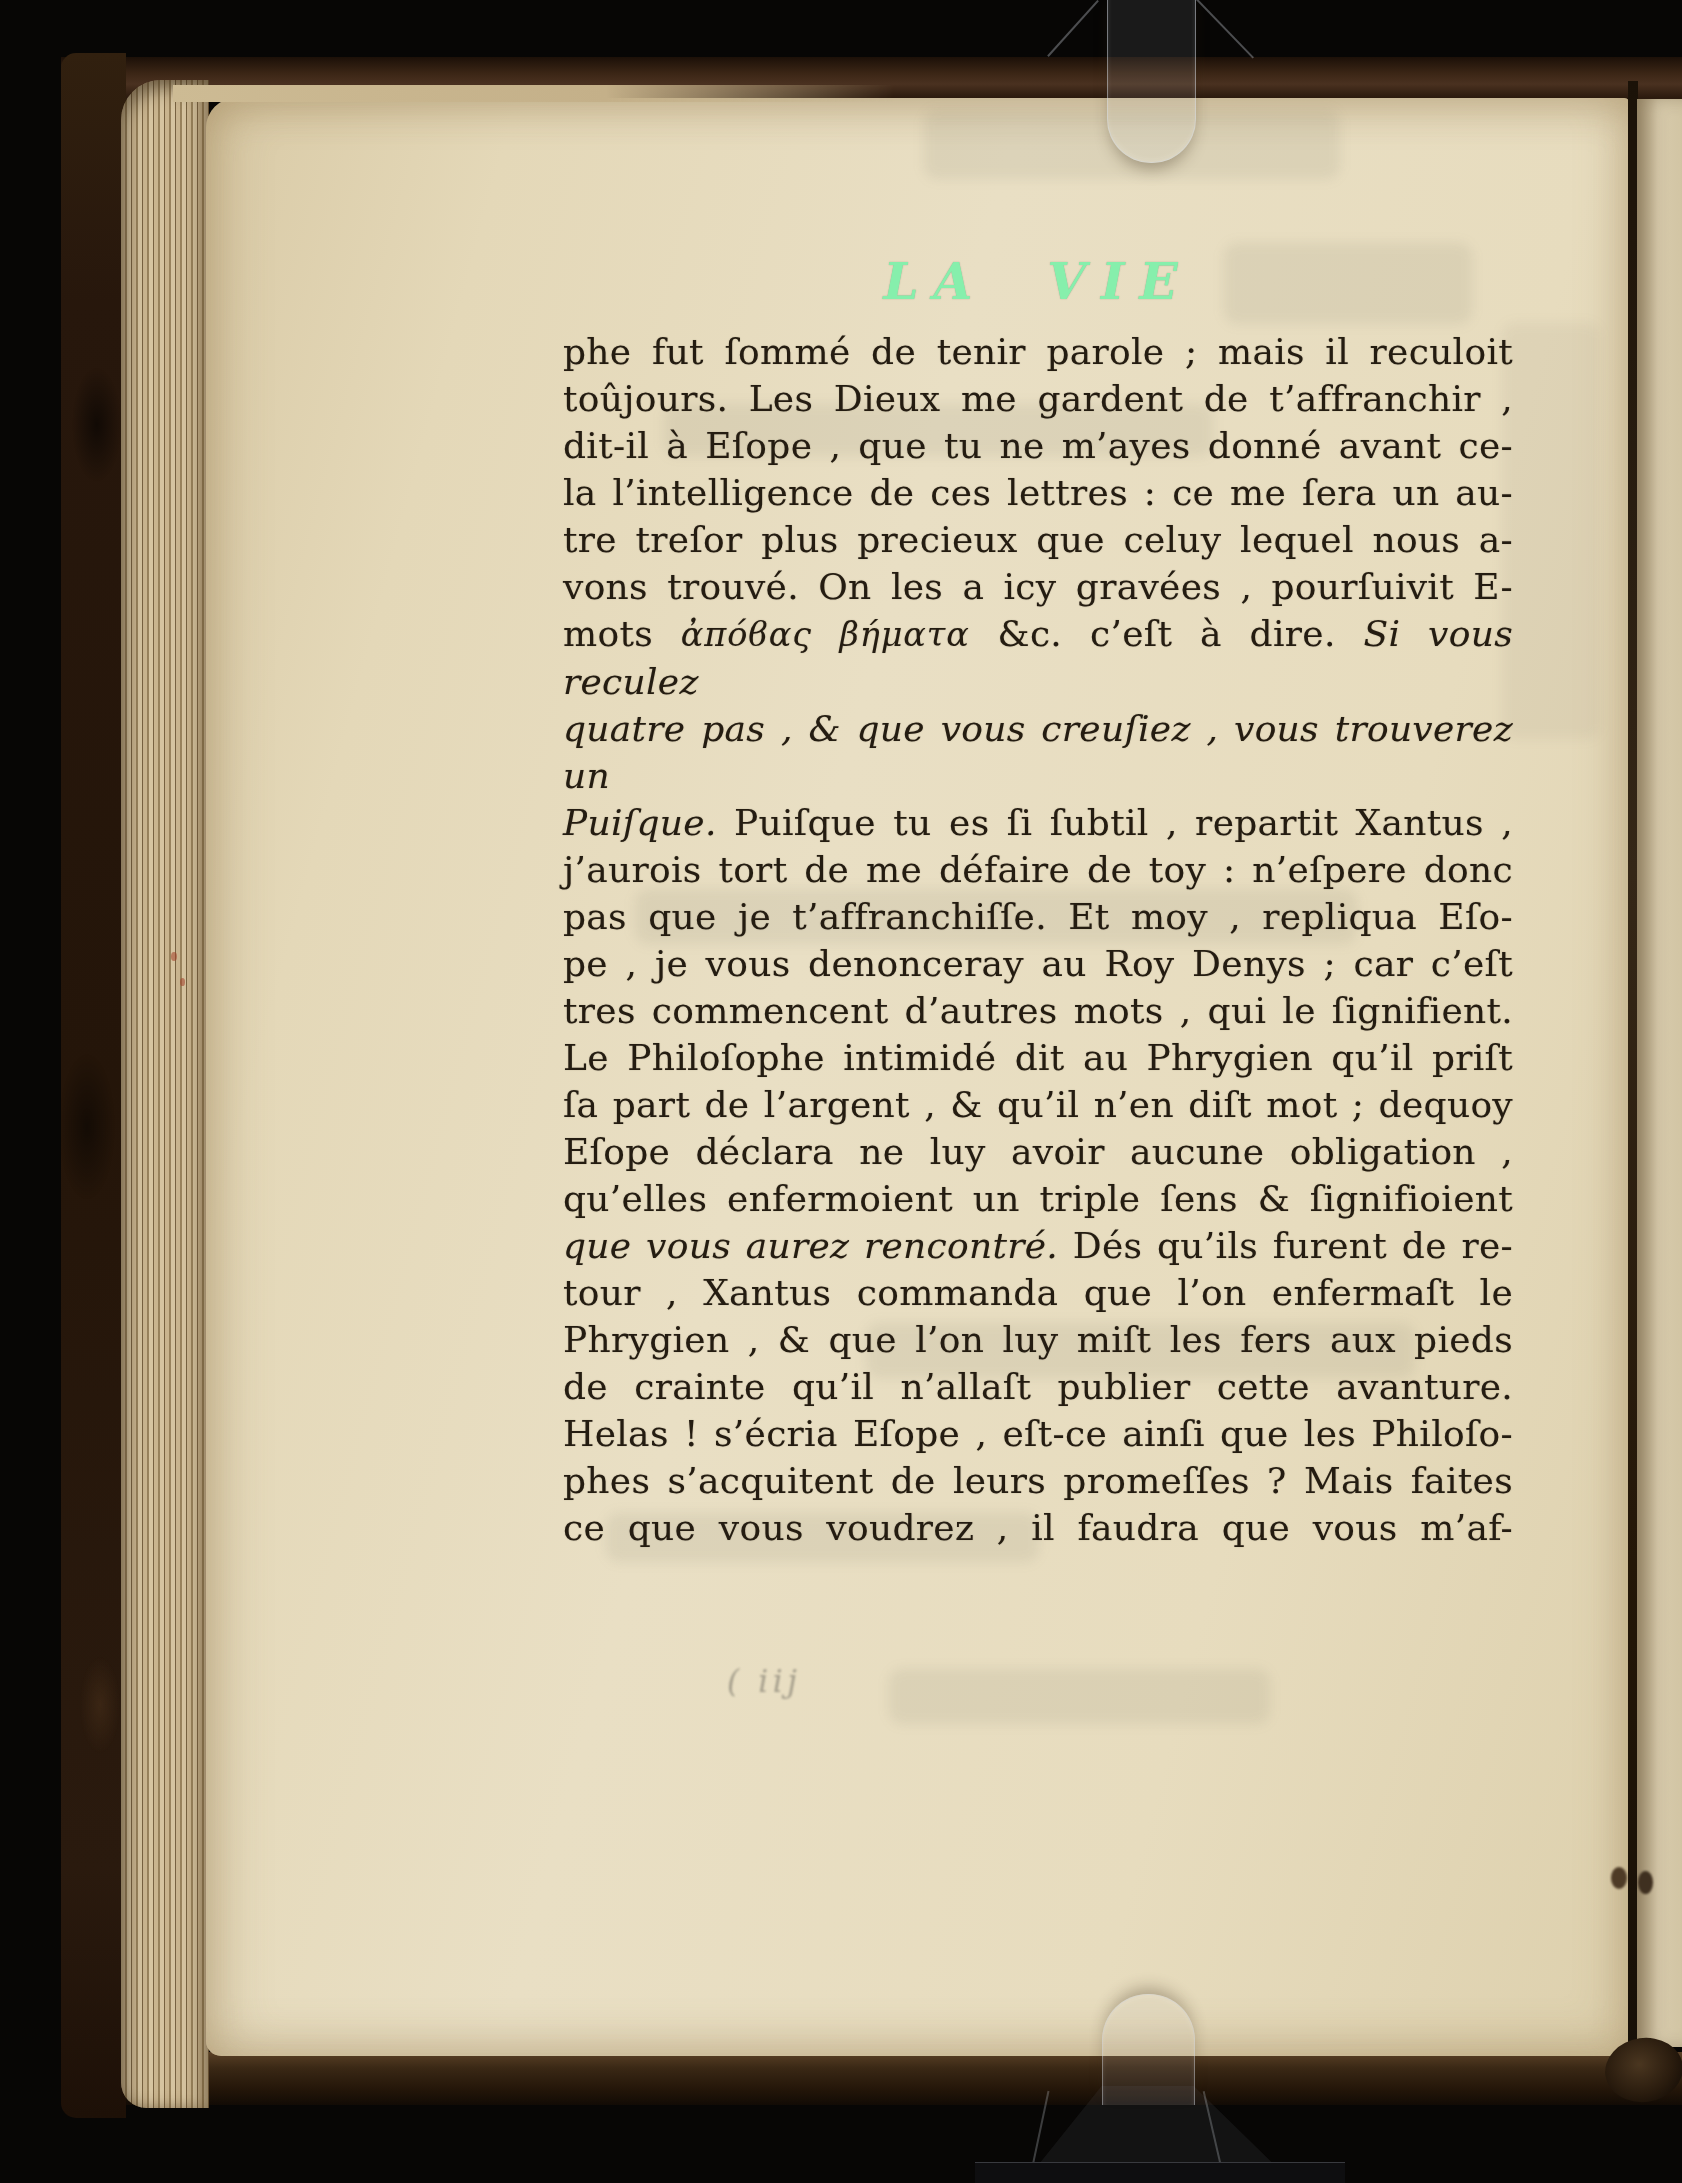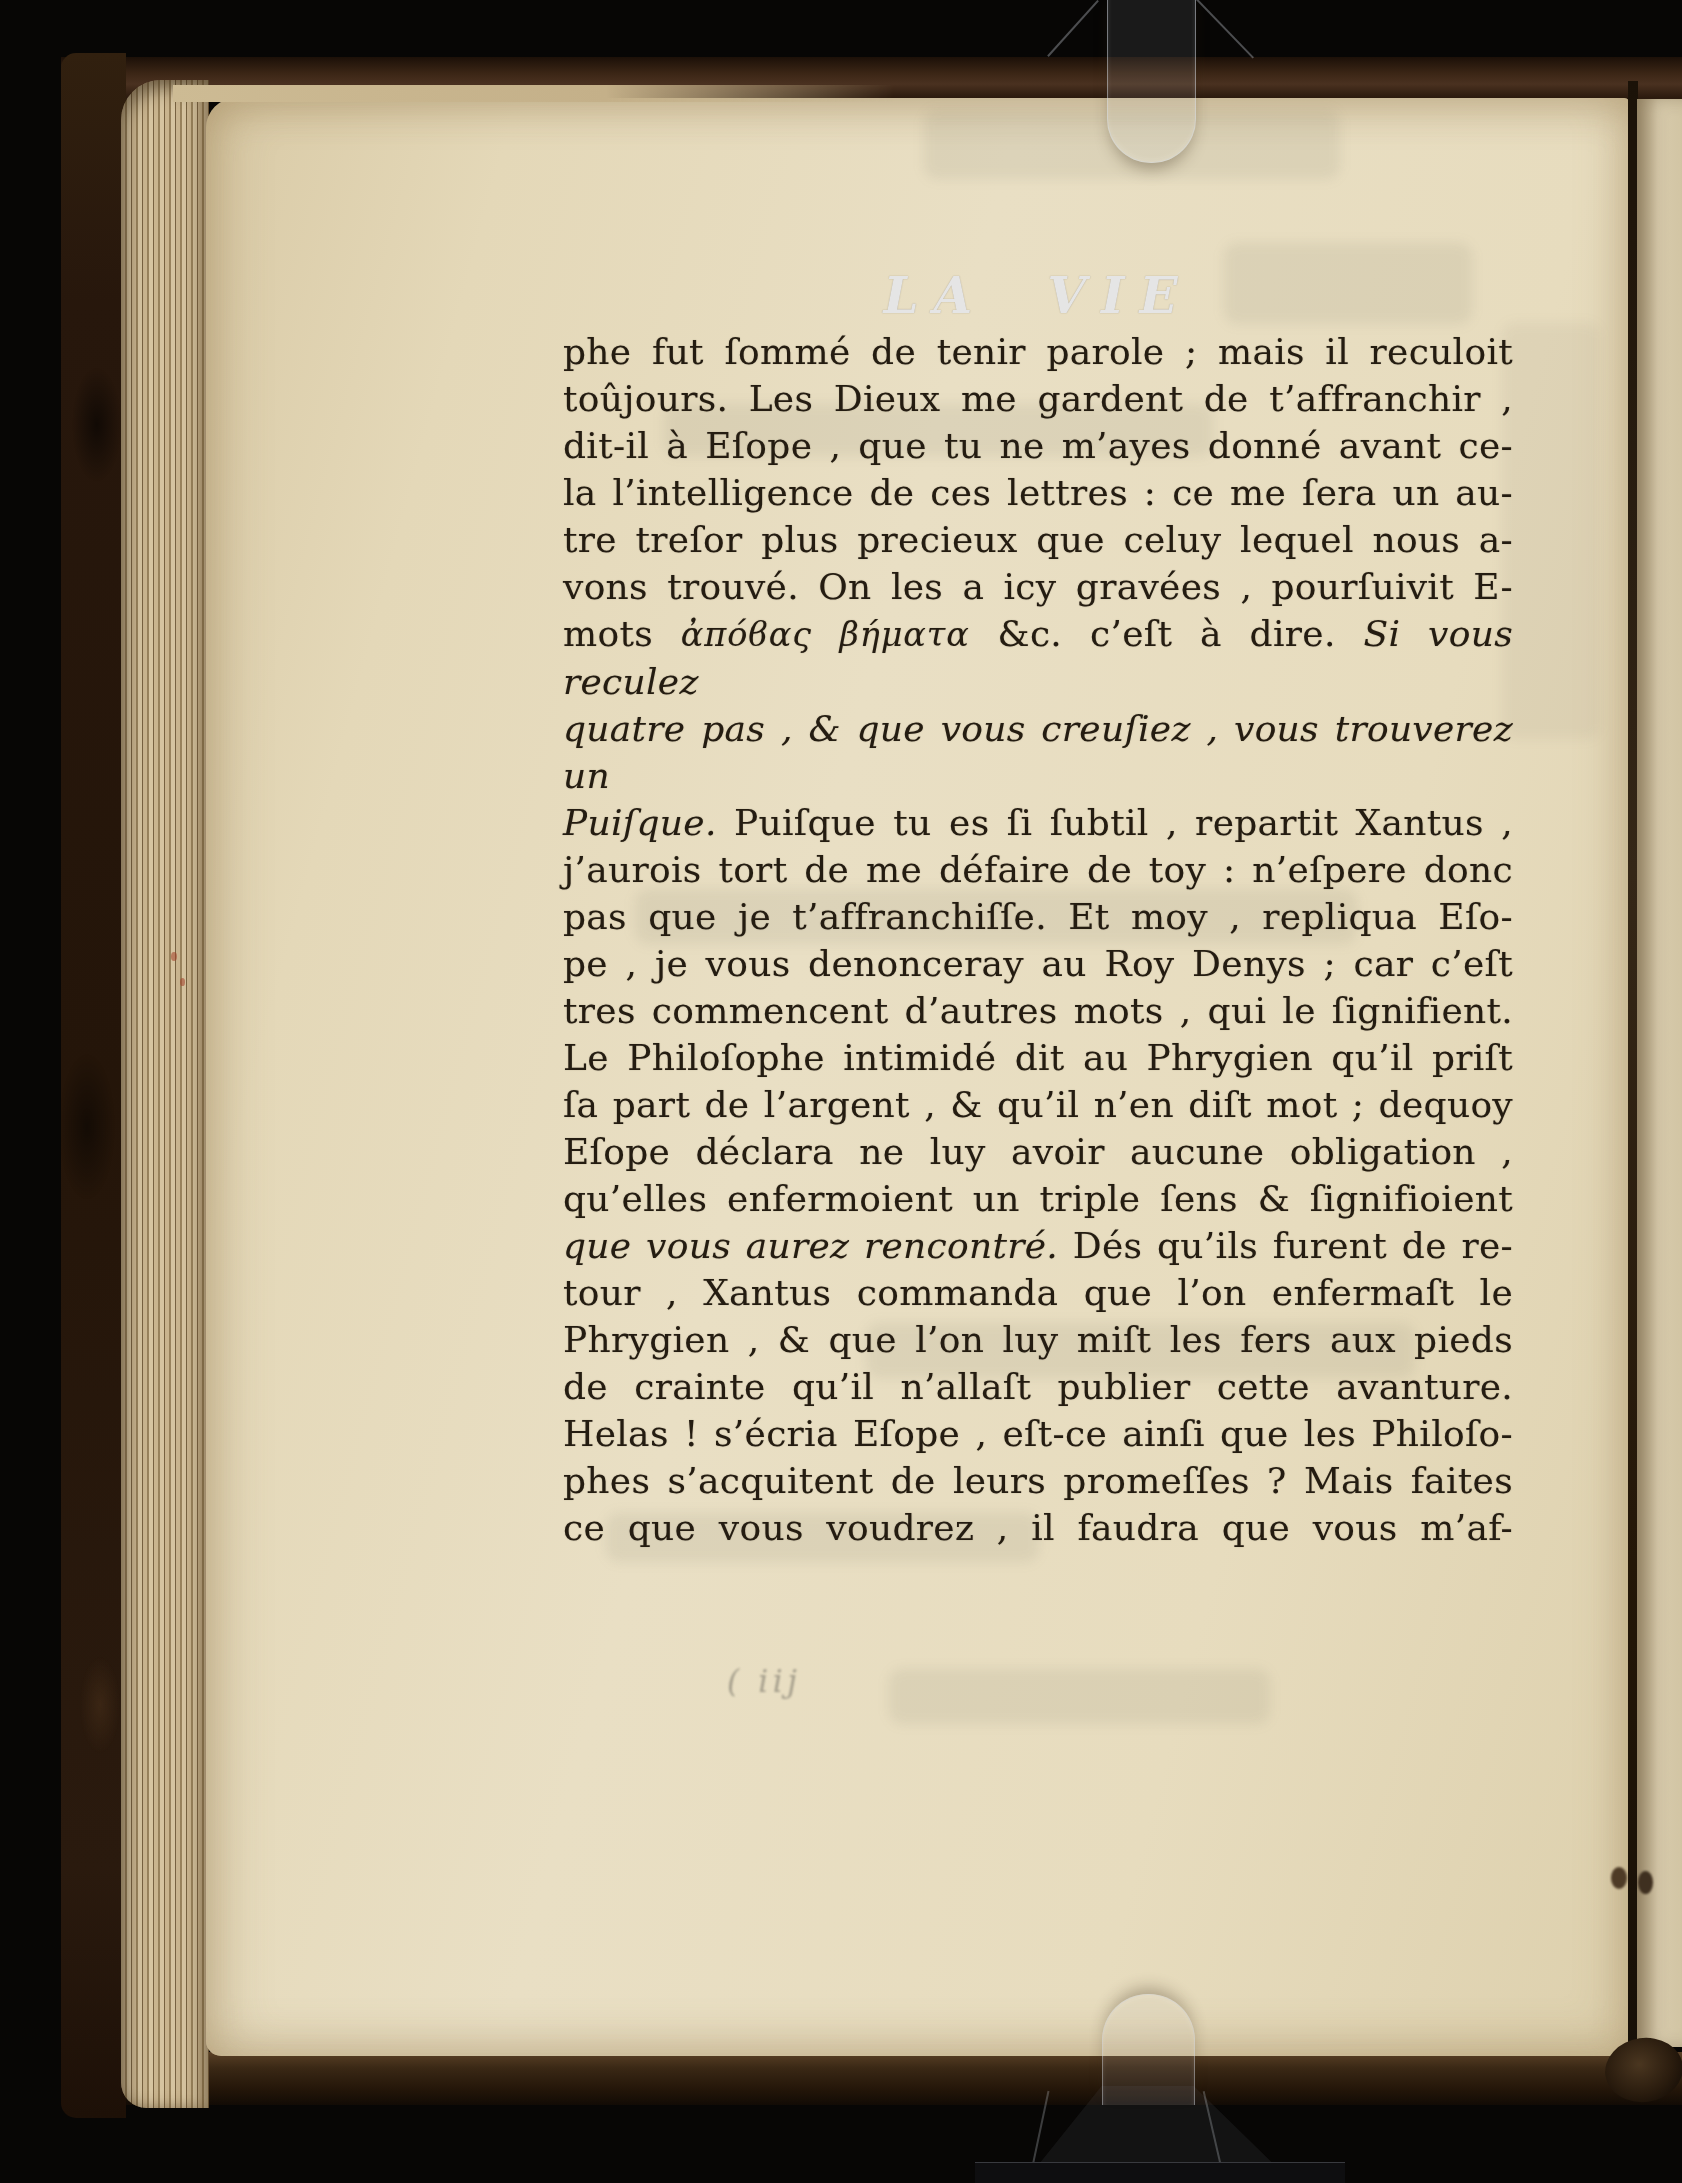--- a/index.html
+++ b/index.html
@@ -71,21 +71,21 @@
   
   .ghost{position:absolute; background:rgba(110,106,92,.10); filter:blur(5.8px); border-radius:14px;}
   .ghost.v{background:rgba(110,106,92,.07);}
   .worm{position:absolute; border-radius:50%; filter:blur(0.9px);}
   .speck{position:absolute; border-radius:50%; filter:blur(0.6px); background:#a04028; opacity:.55;}
   
   .running-title{
     position:absolute; left:563px; top:252px; width:950px;
     text-align:center; font-style:italic; font-weight:600;
     font-size:50px; letter-spacing:.30em; word-spacing:.55em;
-    color:#e5e5e5; text-shadow:0 0 1.2px rgba(36,28,17,.35);margin-top:14px;
+    color:#86efac; text-shadow:0 0 1.2px rgba(36,28,17,.35);
   }
   .text-column{
     position:absolute; left:563px; top:328px; width:950px;
     font-size:36px; line-height:47px; color:#241c11;
     text-shadow:0 0 1.2px rgba(36,28,17,.30); letter-spacing:0.3px;
   }
   .text-column .line{ text-align:justify; text-align-last:justify; white-space:normal; }
   .seg-r{font-style:normal;}
   .seg-i{font-style:italic;}
   .seg-g{font-style:italic; font-size:.93em; letter-spacing:0.9px;}

